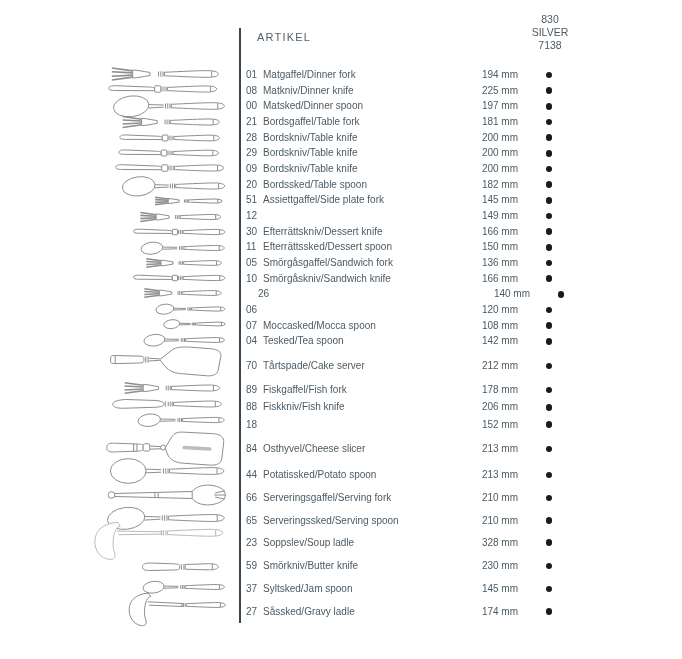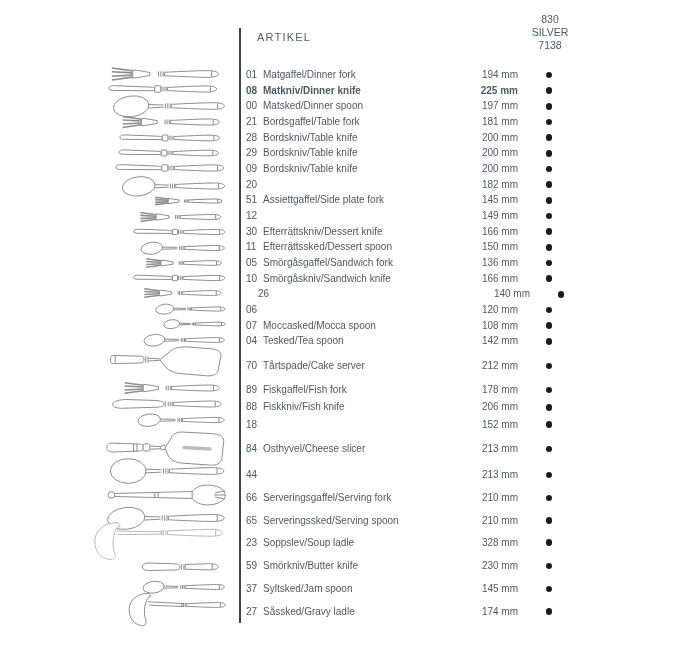--- a/index.html
+++ b/index.html
@@ -179,21 +179,21 @@
     <div>7138</div>
   </div>
 
   <div id="rows">
       <div class="row" style="top: 67px;">
         <span class="no">01</span>
         <span class="nm">Matgaffel/Dinner fork</span>
         <span class="len">194 mm</span>
         <span class="dot"></span>
       </div>
-      <div class="row" style="top: 82.7px; font-weight: bold;">
+      <div class="row" style="top: 82.7px;">
         <span class="no">08</span>
         <span class="nm">Matkniv/Dinner knife</span>
         <span class="len">225 mm</span>
         <span class="dot"></span>
       </div>
       <div class="row" style="top: 98.3px;">
         <span class="no">00</span>
         <span class="nm">Matsked/Dinner spoon</span>
         <span class="len">197 mm</span>
         <span class="dot"></span>
@@ -217,20 +217,21 @@
         <span class="dot"></span>
       </div>
       <div class="row" style="top: 161px;">
         <span class="no">09</span>
         <span class="nm">Bordskniv/Table knife</span>
         <span class="len">200 mm</span>
         <span class="dot"></span>
       </div>
       <div class="row" style="top: 176.7px;">
         <span class="no">20</span>
+        <span class="nm">Bordssked/Table spoon</span>
         <span class="len">182 mm</span>
         <span class="dot"></span>
       </div>
       <div class="row" style="top: 192.3px;">
         <span class="no">51</span>
         <span class="nm">Assiettgaffel/Side plate fork</span>
         <span class="len">145 mm</span>
         <span class="dot"></span>
       </div>
       <div class="row" style="top: 208px;">
@@ -308,20 +309,21 @@
         <span class="dot"></span>
       </div>
       <div class="row" style="top: 441px;">
         <span class="no">84</span>
         <span class="nm">Osthyvel/Cheese slicer</span>
         <span class="len">213 mm</span>
         <span class="dot"></span>
       </div>
       <div class="row" style="top: 467px;">
         <span class="no">44</span>
+        <span class="nm">Potatissked/Potato spoon</span>
         <span class="len">213 mm</span>
         <span class="dot"></span>
       </div>
       <div class="row" style="top: 490px;">
         <span class="no">66</span>
         <span class="nm">Serveringsgaffel/Serving fork</span>
         <span class="len">210 mm</span>
         <span class="dot"></span>
       </div>
       <div class="row" style="top: 512.7px;">

